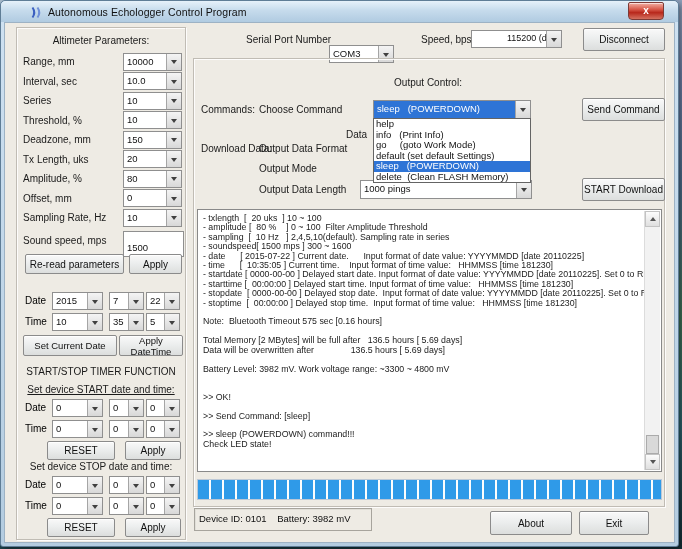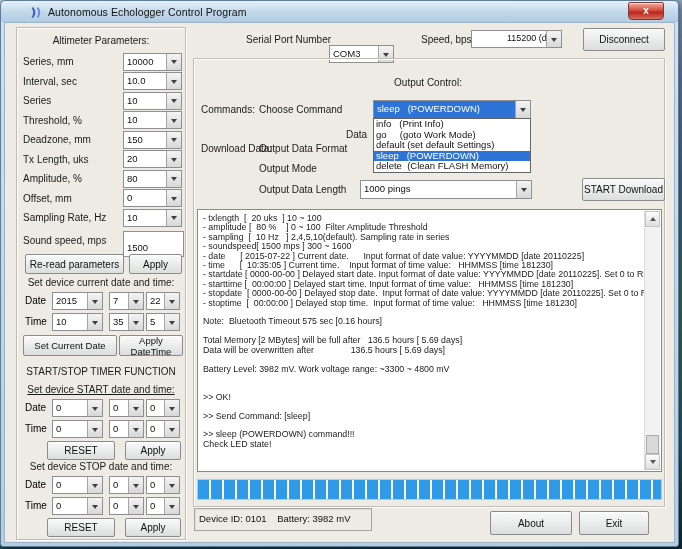--- a/index.html
+++ b/index.html
@@ -91,21 +91,21 @@
     <div class="close-btn">x</div>
   </div>
 
   <div class="client"></div>
 
   <div class="grp" style="left:15px;top:26px;width:168px;height:511px;">
     <div class="heading" style="position:absolute;left:0;right:0;top:7px;">Altimeter Parameters:</div>
 
     <div class="params">
       <div class="prow">
-        <span class="plabel">Series, mm</span>
+        <span class="plabel">Range, mm</span>
         <span class="combo">
             <span class="cval">10000</span>
             <span class="cbtn">
               <i></i>
             </span>
           </span>
       </div>
       <div class="prow">
         <span class="plabel">Interval, sec</span>
         <span class="combo">
@@ -179,21 +179,20 @@
           </span>
       </div>
     </div>
 
     <span class="lbl" style="left:6px;top:207px;text-align:center;">Sound speed, mps</span>
     <div class="tfield" style="left:106px;top:203px;width:56px;height:14px;">1500</div>
 
     <div class="btn" style="left:8px;top:226px;width:97px;height:18px;">Re-read parameters</div>
     <div class="btn" style="left:112px;top:226px;width:51px;height:18px;">Apply</div>
 
-    <div class="heading" style="position:absolute;left:0;right:0;top:249px;">Set device current date and time:</div>
 
     <div class="dtrow" style="top:264px;left:8px;right:4px;">
       <span class="dtlabel">Date</span>
       <span class="combo" style="left:27px;width:49px;">
           <span class="cval">2015</span>
           <span class="cbtn">
             <i></i>
           </span>
         </span>
       <span class="combo" style="left:84px;width:33px;">
@@ -350,36 +349,38 @@
   <div class="heading" style="position:absolute;left:192px;width:470px;top:76px;">Output Control:</div>
 
   <span class="lbl" style="left:200px;top:103px;">Commands:</span>
   <span class="lbl" style="left:258px;top:103px;">Choose Command</span>
   <span class="combo cmd" style="left:372px;top:99px;width:156px;height:17px;">
       <span class="cval">sleep   (POWERDOWN)</span>
       <span class="cbtn">
         <i></i>
       </span>
     </span>
+  <div class="btn" style="left:581px;top:97px;width:81px;height:21px;">Send Command</div>
 
   <span class="lbl" style="left:345px;top:128px;">Data</span>
 
   <span class="lbl" style="left:200px;top:142px;">Download Data:</span>
   <span class="lbl" style="left:258px;top:142px;">Output Data Format</span>
   <span class="lbl" style="left:258px;top:162px;">Output Mode</span>
   <span class="lbl" style="left:258px;top:183px;">Output Data Length</span>
   <span class="combo" style="left:359px;top:179px;width:170px;height:17px;">
       <span class="cval">1000 pings</span>
       <span class="cbtn">
         <i></i>
       </span>
     </span>
   <div class="btn" style="left:581px;top:177px;width:81px;height:21px;">START Download</div>
 
   <div class="popup">
+    <div class="pitem">help</div>
     <div class="pitem">info   (Print Info)</div>
     <div class="pitem">go     (goto Work Mode)</div>
     <div class="pitem">default (set default Settings)</div>
     <div class="pitem sel">sleep   (POWERDOWN)</div>
     <div class="pitem">delete  (Clean FLASH Memory)</div>
   </div>
 
   <div class="logbox">
     <pre>- txlength  [  20 uks  ] 10 ~ 100
 - amplitude [  80 %    ] 0 ~ 100  Filter Amplitude Threshold

